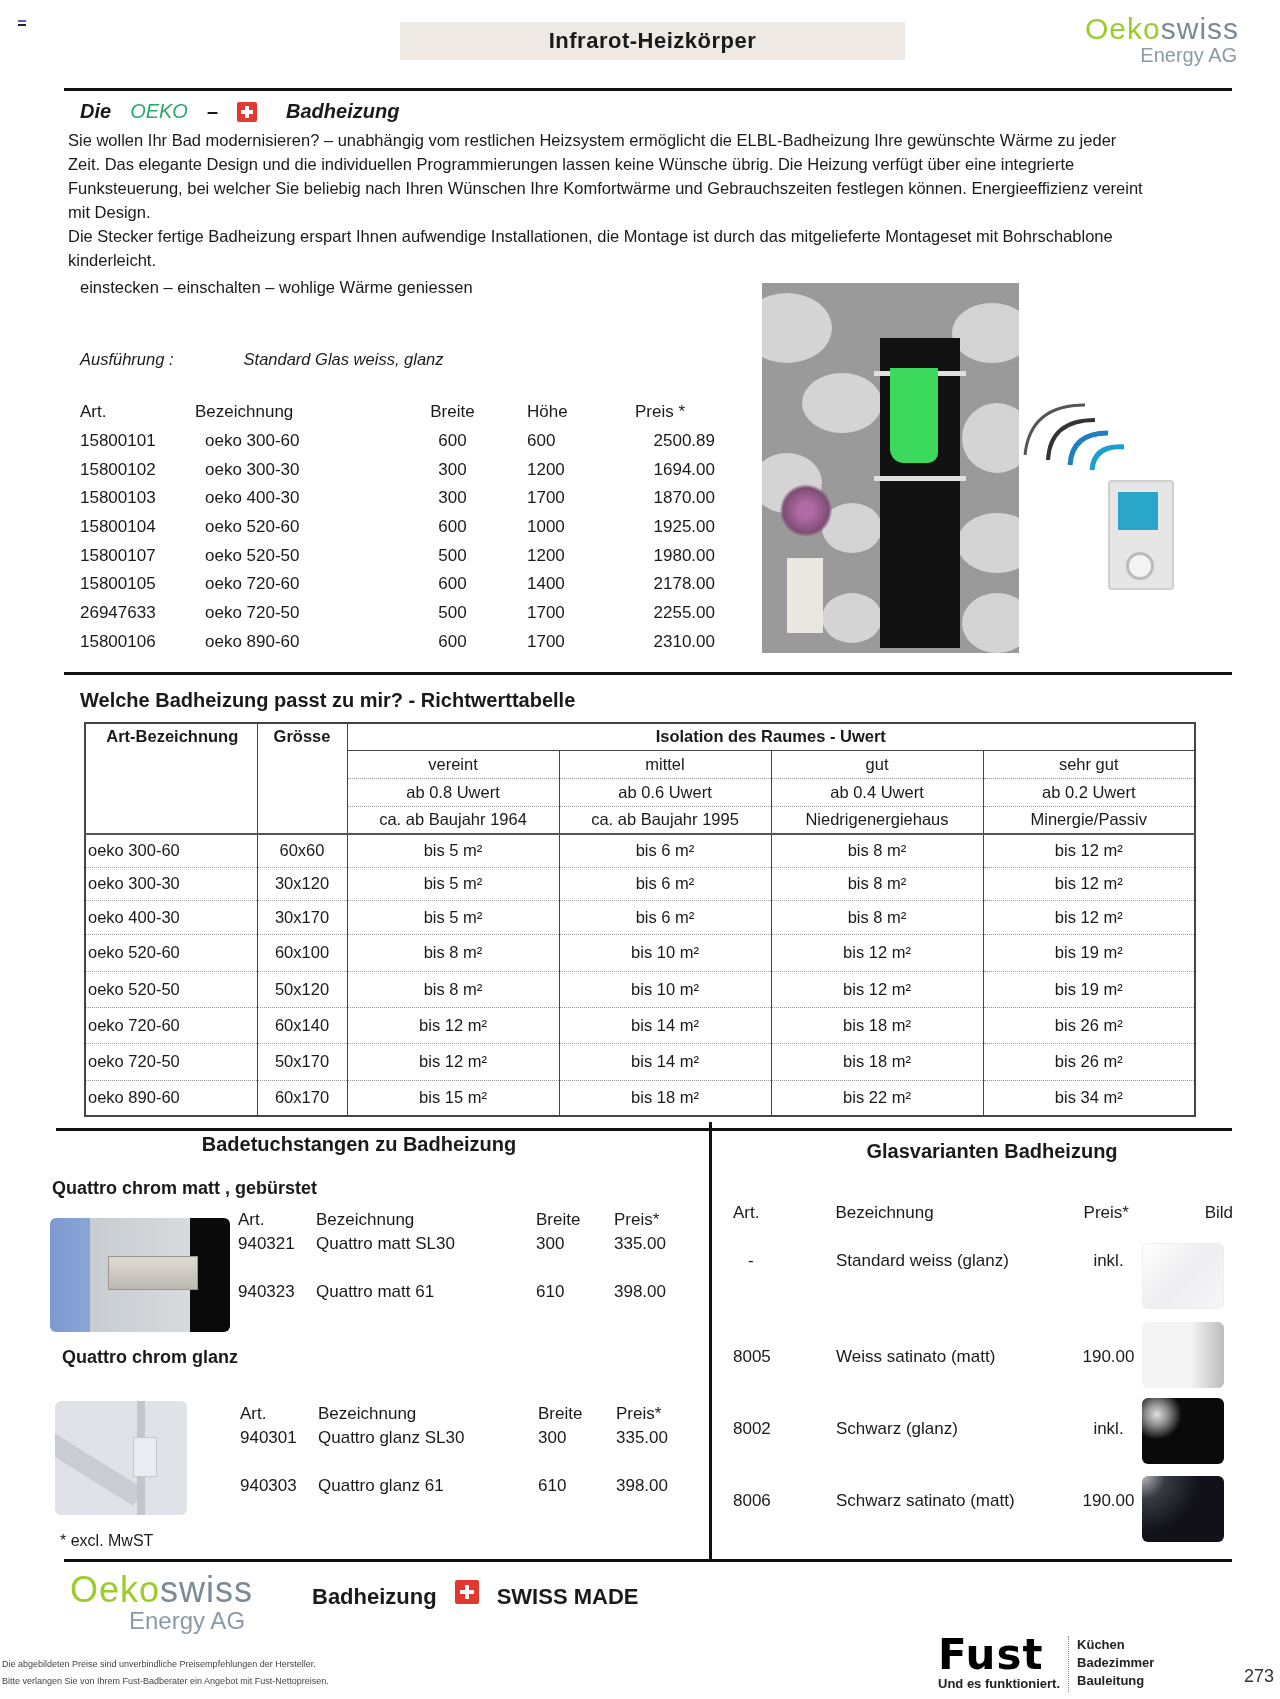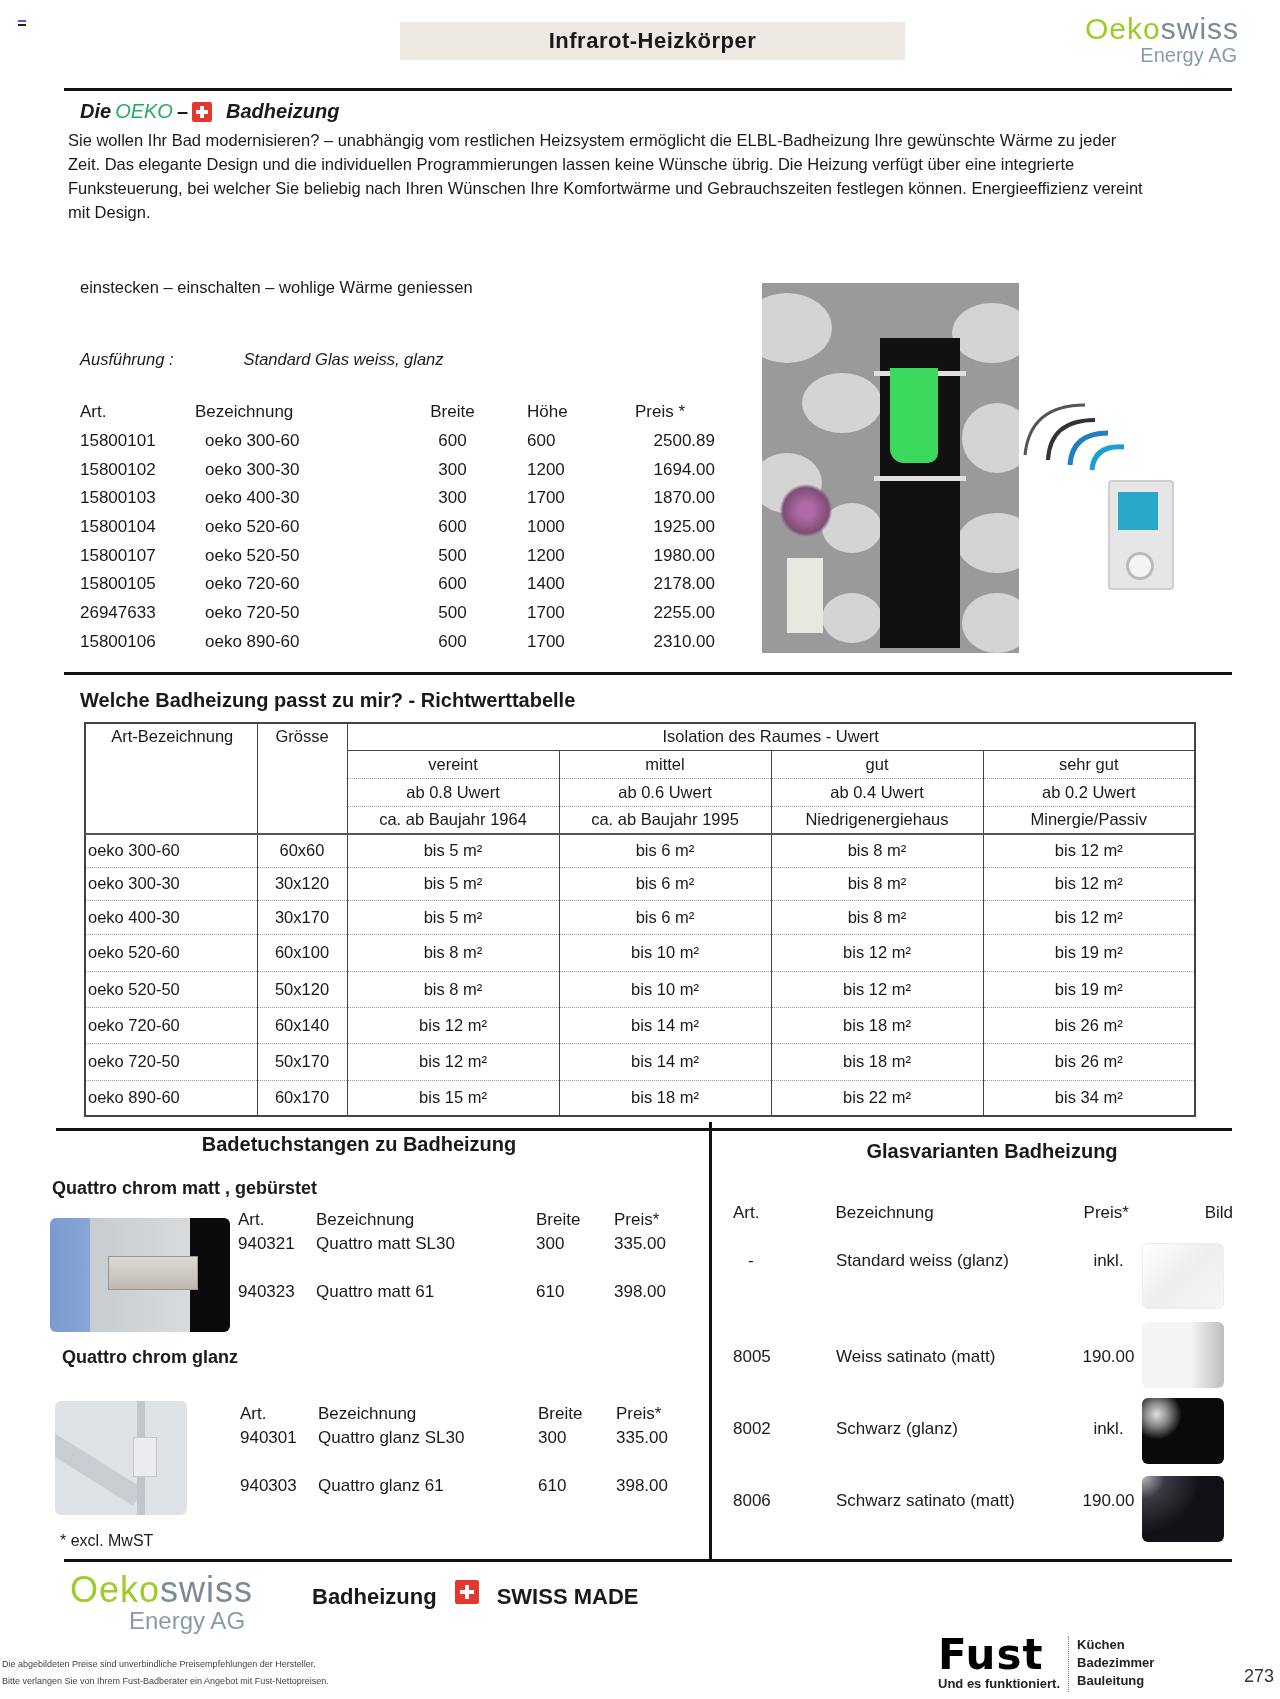--- a/index.html
+++ b/index.html
@@ -12,21 +12,21 @@
   .logo .main .oeko { color: #9ccc2a; }
   .logo .main .swiss { color: #7a8a96; }
   .logo .sub { color: #8a9aa6; font-size: 20px; margin-top: 1px; margin-right: 2px; }
   .top-logo { left: 1085px; top: 14px; }
   .rule { height: 3px; background: #111; }
   .rule1 { left: 64px; top: 88px; width: 1168px; }
   .rule2 { left: 64px; top: 672px; width: 1168px; }
   .rule3 { left: 56px; top: 1128px; width: 1176px; }
   .rule4 { left: 64px; top: 1559px; width: 1168px; }
   .vrule { left: 709px; top: 1122px; width: 3px; height: 438px; background: #111; }
-  .section-title { left: 80px; top: 100px; font-size: 20px; font-style: italic; font-weight: bold; display: flex; align-items: center; gap: 4px; }
+  .section-title { left: 80px; top: 100px; font-size: 20px; font-style: italic; font-weight: bold; display: flex; align-items: center; gap: 19px; }
   .section-title .green { color: #27a96b; font-weight: normal; }
   .swiss-flag { display: inline-block; width: 20px; height: 20px; background: #e3382f; position: relative; border-radius: 2px; }
   .swiss-flag::before { content: ""; position: absolute; left: 8px; top: 4px; width: 4px; height: 12px; background: #fff; }
   .swiss-flag::after { content: ""; position: absolute; left: 4px; top: 8px; width: 12px; height: 4px; background: #fff; }
   .intro { left: 68px; top: 128px; width: 1080px; font-size: 16.5px; line-height: 24px; }
   .intro p { margin: 0; }
   .tagline { left: 80px; top: 278px; font-size: 16.5px; }
   .ausf { left: 80px; top: 350px; font-size: 16.5px; font-style: italic; display: flex; gap: 70px; }
   .prod-table { left: 80px; top: 398px; font-size: 17px; }
   .prod-row { display: flex; height: 28.7px; align-items: center; }
@@ -45,21 +45,21 @@
   .photo .flower { position: absolute; left: 18px; top: 200px; width: 52px; height: 55px; border-radius: 50%; background: radial-gradient(circle, #b06aa6 20%, #7e4d74 60%, transparent 70%); }
   .waves { left: 1020px; top: 395px; width: 110px; height: 90px; }
   .thermostat { left: 1108px; top: 480px; width: 66px; height: 110px; background: #e6e6e6; border: 2px solid #cfcfcf; border-radius: 4px; }
   .thermostat .screen { position: absolute; left: 8px; top: 10px; width: 40px; height: 38px; background: #2aa6c9; }
   .thermostat .knob { position: absolute; left: 16px; top: 70px; width: 28px; height: 28px; border-radius: 50%; border: 3px solid #bbb; background: #f4f4f4; }
   .rw-title { left: 80px; top: 689px; font-size: 20px; font-weight: bold; }
   .rw-table { left: 84px; top: 722px; border-collapse: collapse; font-size: 16.5px; border: 2px solid #444; }
   .rw-table td { border-left: 1px solid #444; border-right: 1px solid #444; border-bottom: 1px dotted #999; text-align: center; padding: 0; }
   .rw-table .name { text-align: left; padding-left: 2px; }
   .rw-table .dotted-r { border-right: 1px dotted #888; }
-  .rw-table .hdr { font-weight: normal; }
+  .rw-table .hdr { font-weight: bold; }
   .rw-table .thick-b { border-bottom: 2px solid #555; }
   .rw-table .solid-b { border-bottom: 1px solid #444; }
   .acc-title { left: 56px; top: 1133px; width: 606px; text-align: center; font-size: 20px; font-weight: bold; }
   .sub-title { font-size: 18px; font-weight: bold; }
   .acc-img { border-radius: 6px; overflow: hidden; }
   .acc-table { font-size: 17px; }
   .acc-row { display: flex; height: 24px; align-items: center; }
   .acc-row .a1 { width: 78px; }
   .acc-row .a2 { width: 220px; }
   .acc-row .a3 { width: 78px; }
@@ -105,20 +105,21 @@
 <div class="abs section-title">
   <span>Die</span>
   <span class="green">OEKO</span>
   <span>–</span>
   <span class="swiss-flag"></span>
   <span style="margin-left:10px">Badheizung</span>
 </div>
 
 <div class="abs intro">
   <p>Sie wollen Ihr Bad modernisieren? – unabhängig vom restlichen Heizsystem ermöglicht die ELBL-Badheizung Ihre gewünschte Wärme zu jeder Zeit. Das elegante Design und die individuellen Programmierungen lassen keine Wünsche übrig. Die Heizung verfügt über eine integrierte Funksteuerung, bei welcher Sie beliebig nach Ihren Wünschen Ihre Komfortwärme und Gebrauchszeiten festlegen können. Energieeffizienz vereint mit Design.</p>
+  <p>Die Stecker fertige Badheizung erspart Ihnen aufwendige Installationen, die Montage ist durch das mitgelieferte Montageset mit Bohrschablone kinderleicht.</p>
 </div>
 <div class="abs tagline">einstecken – einschalten – wohlige Wärme geniessen</div>
 
 <div class="abs ausf">
   <span>Ausführung :</span>
   <span>Standard Glas weiss, glanz</span>
 </div>
 
 <div class="abs prod-table">
   <div class="prod-row head">

